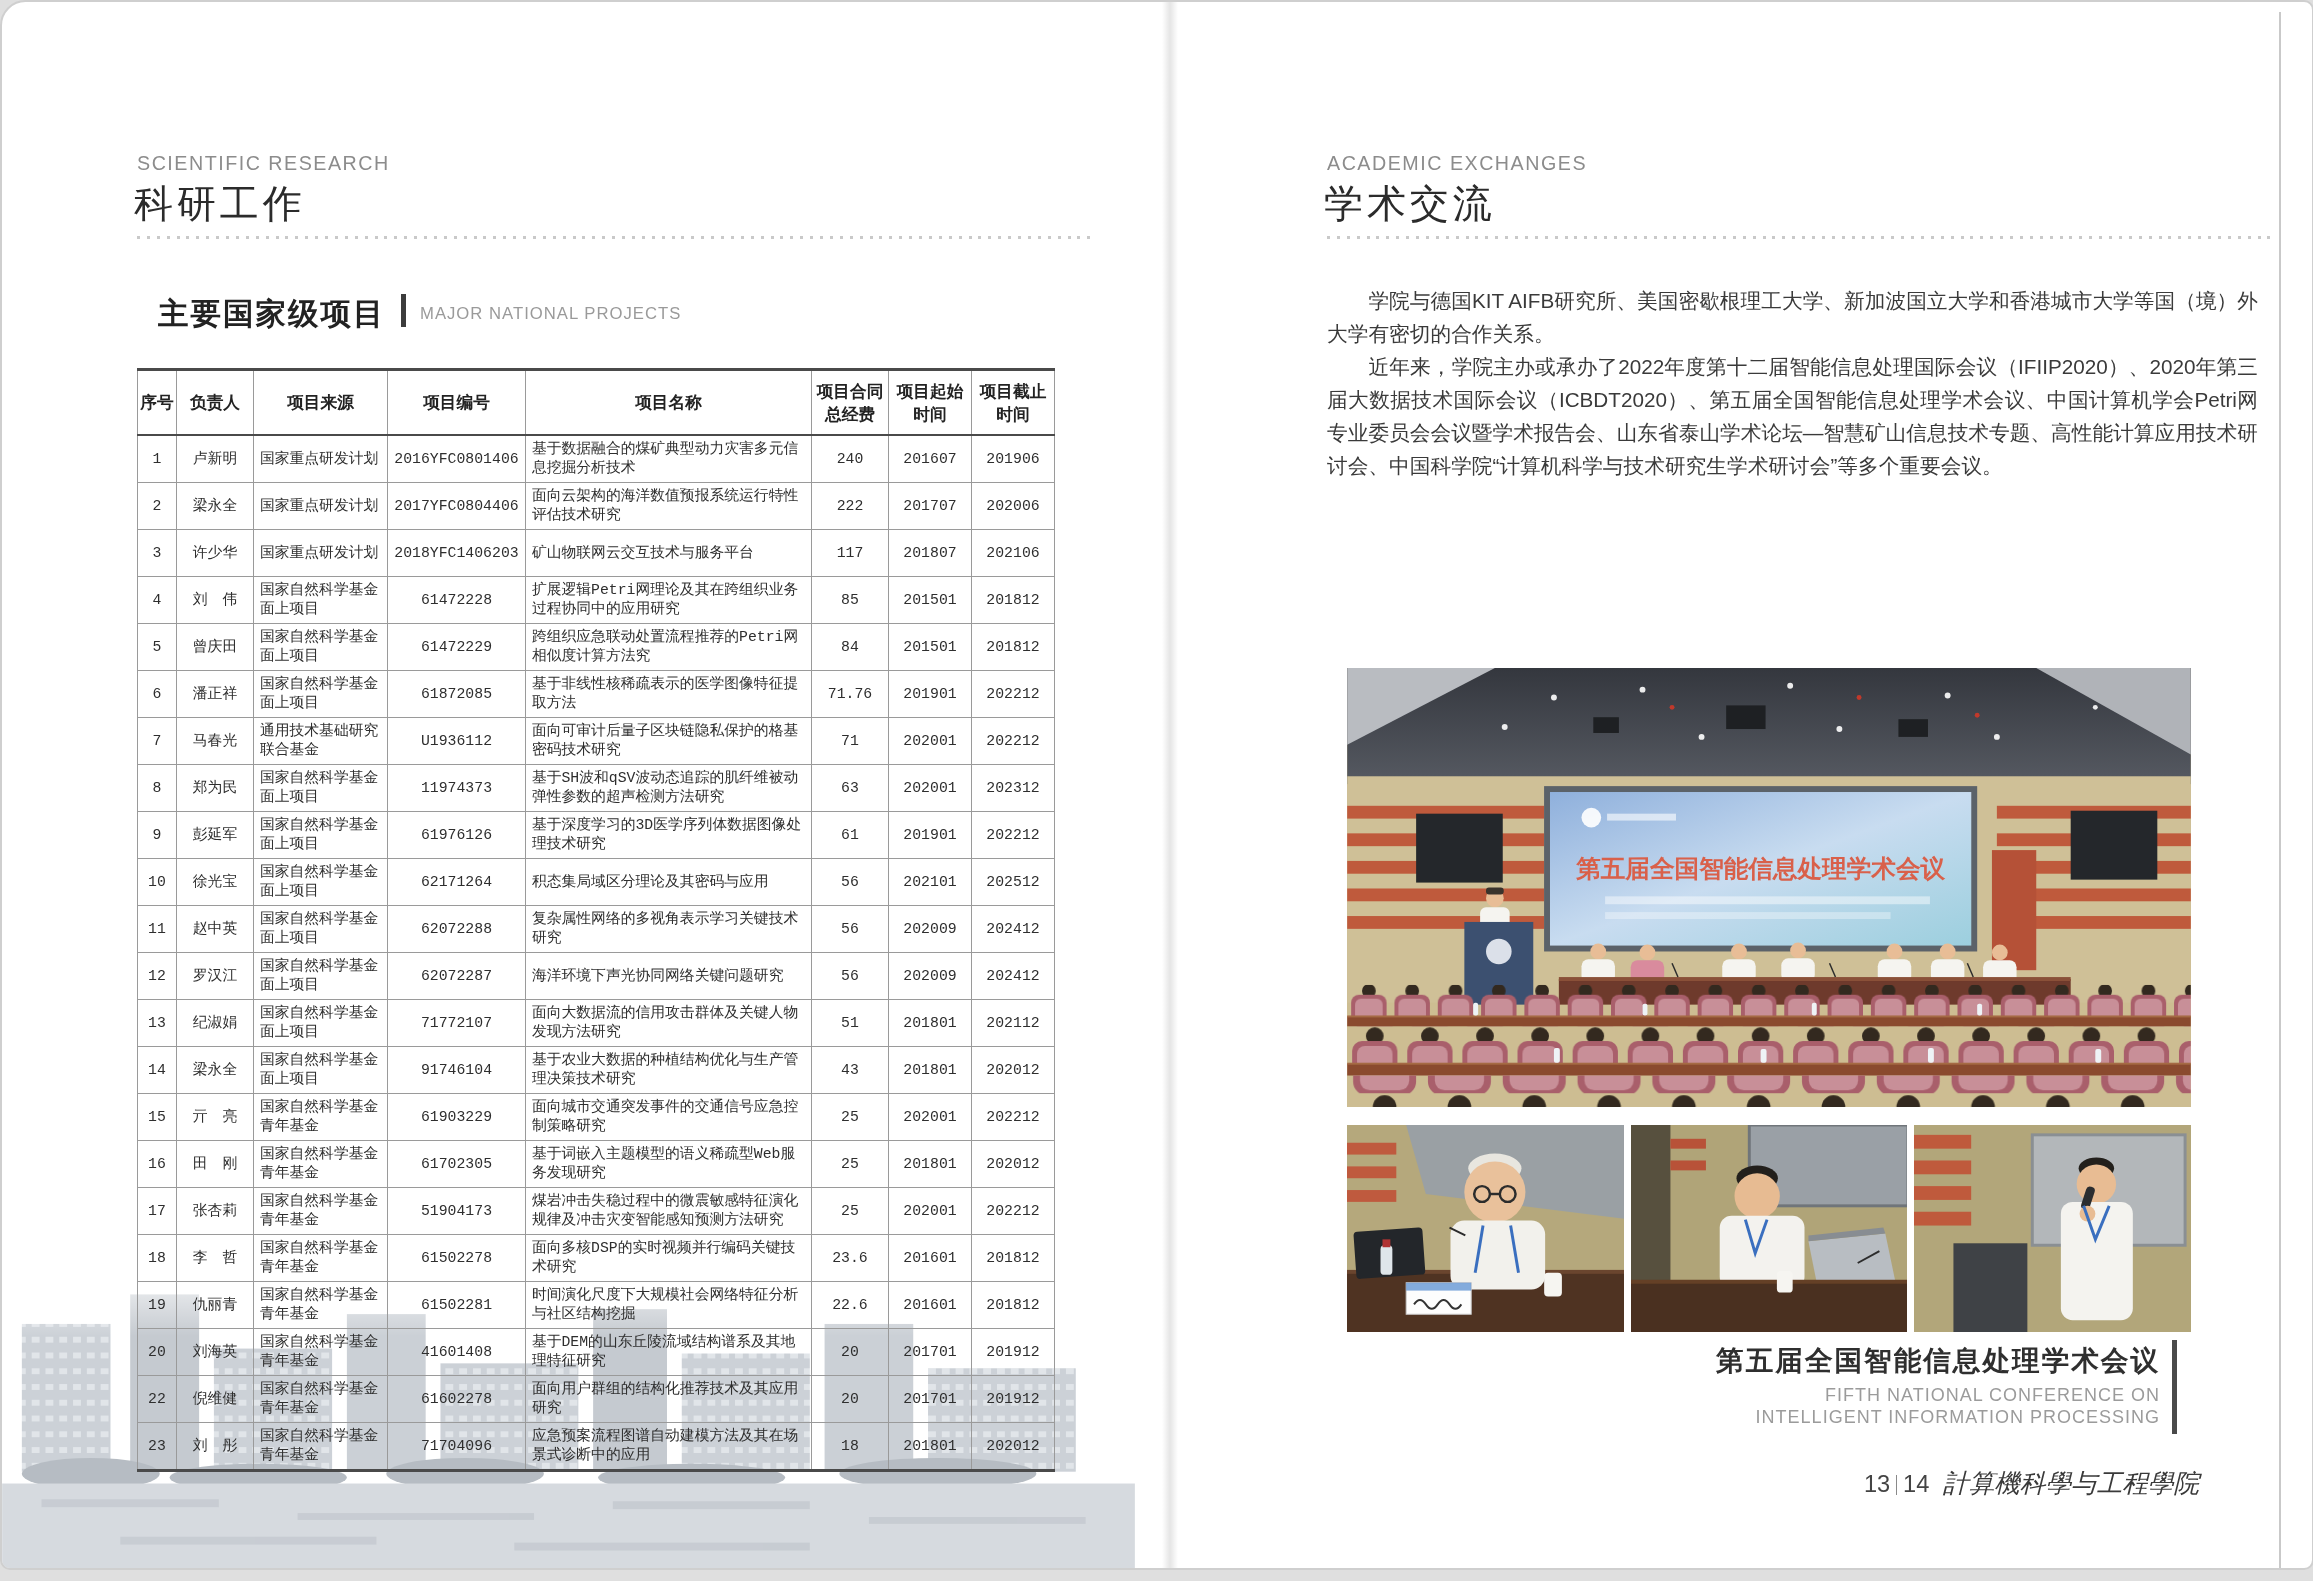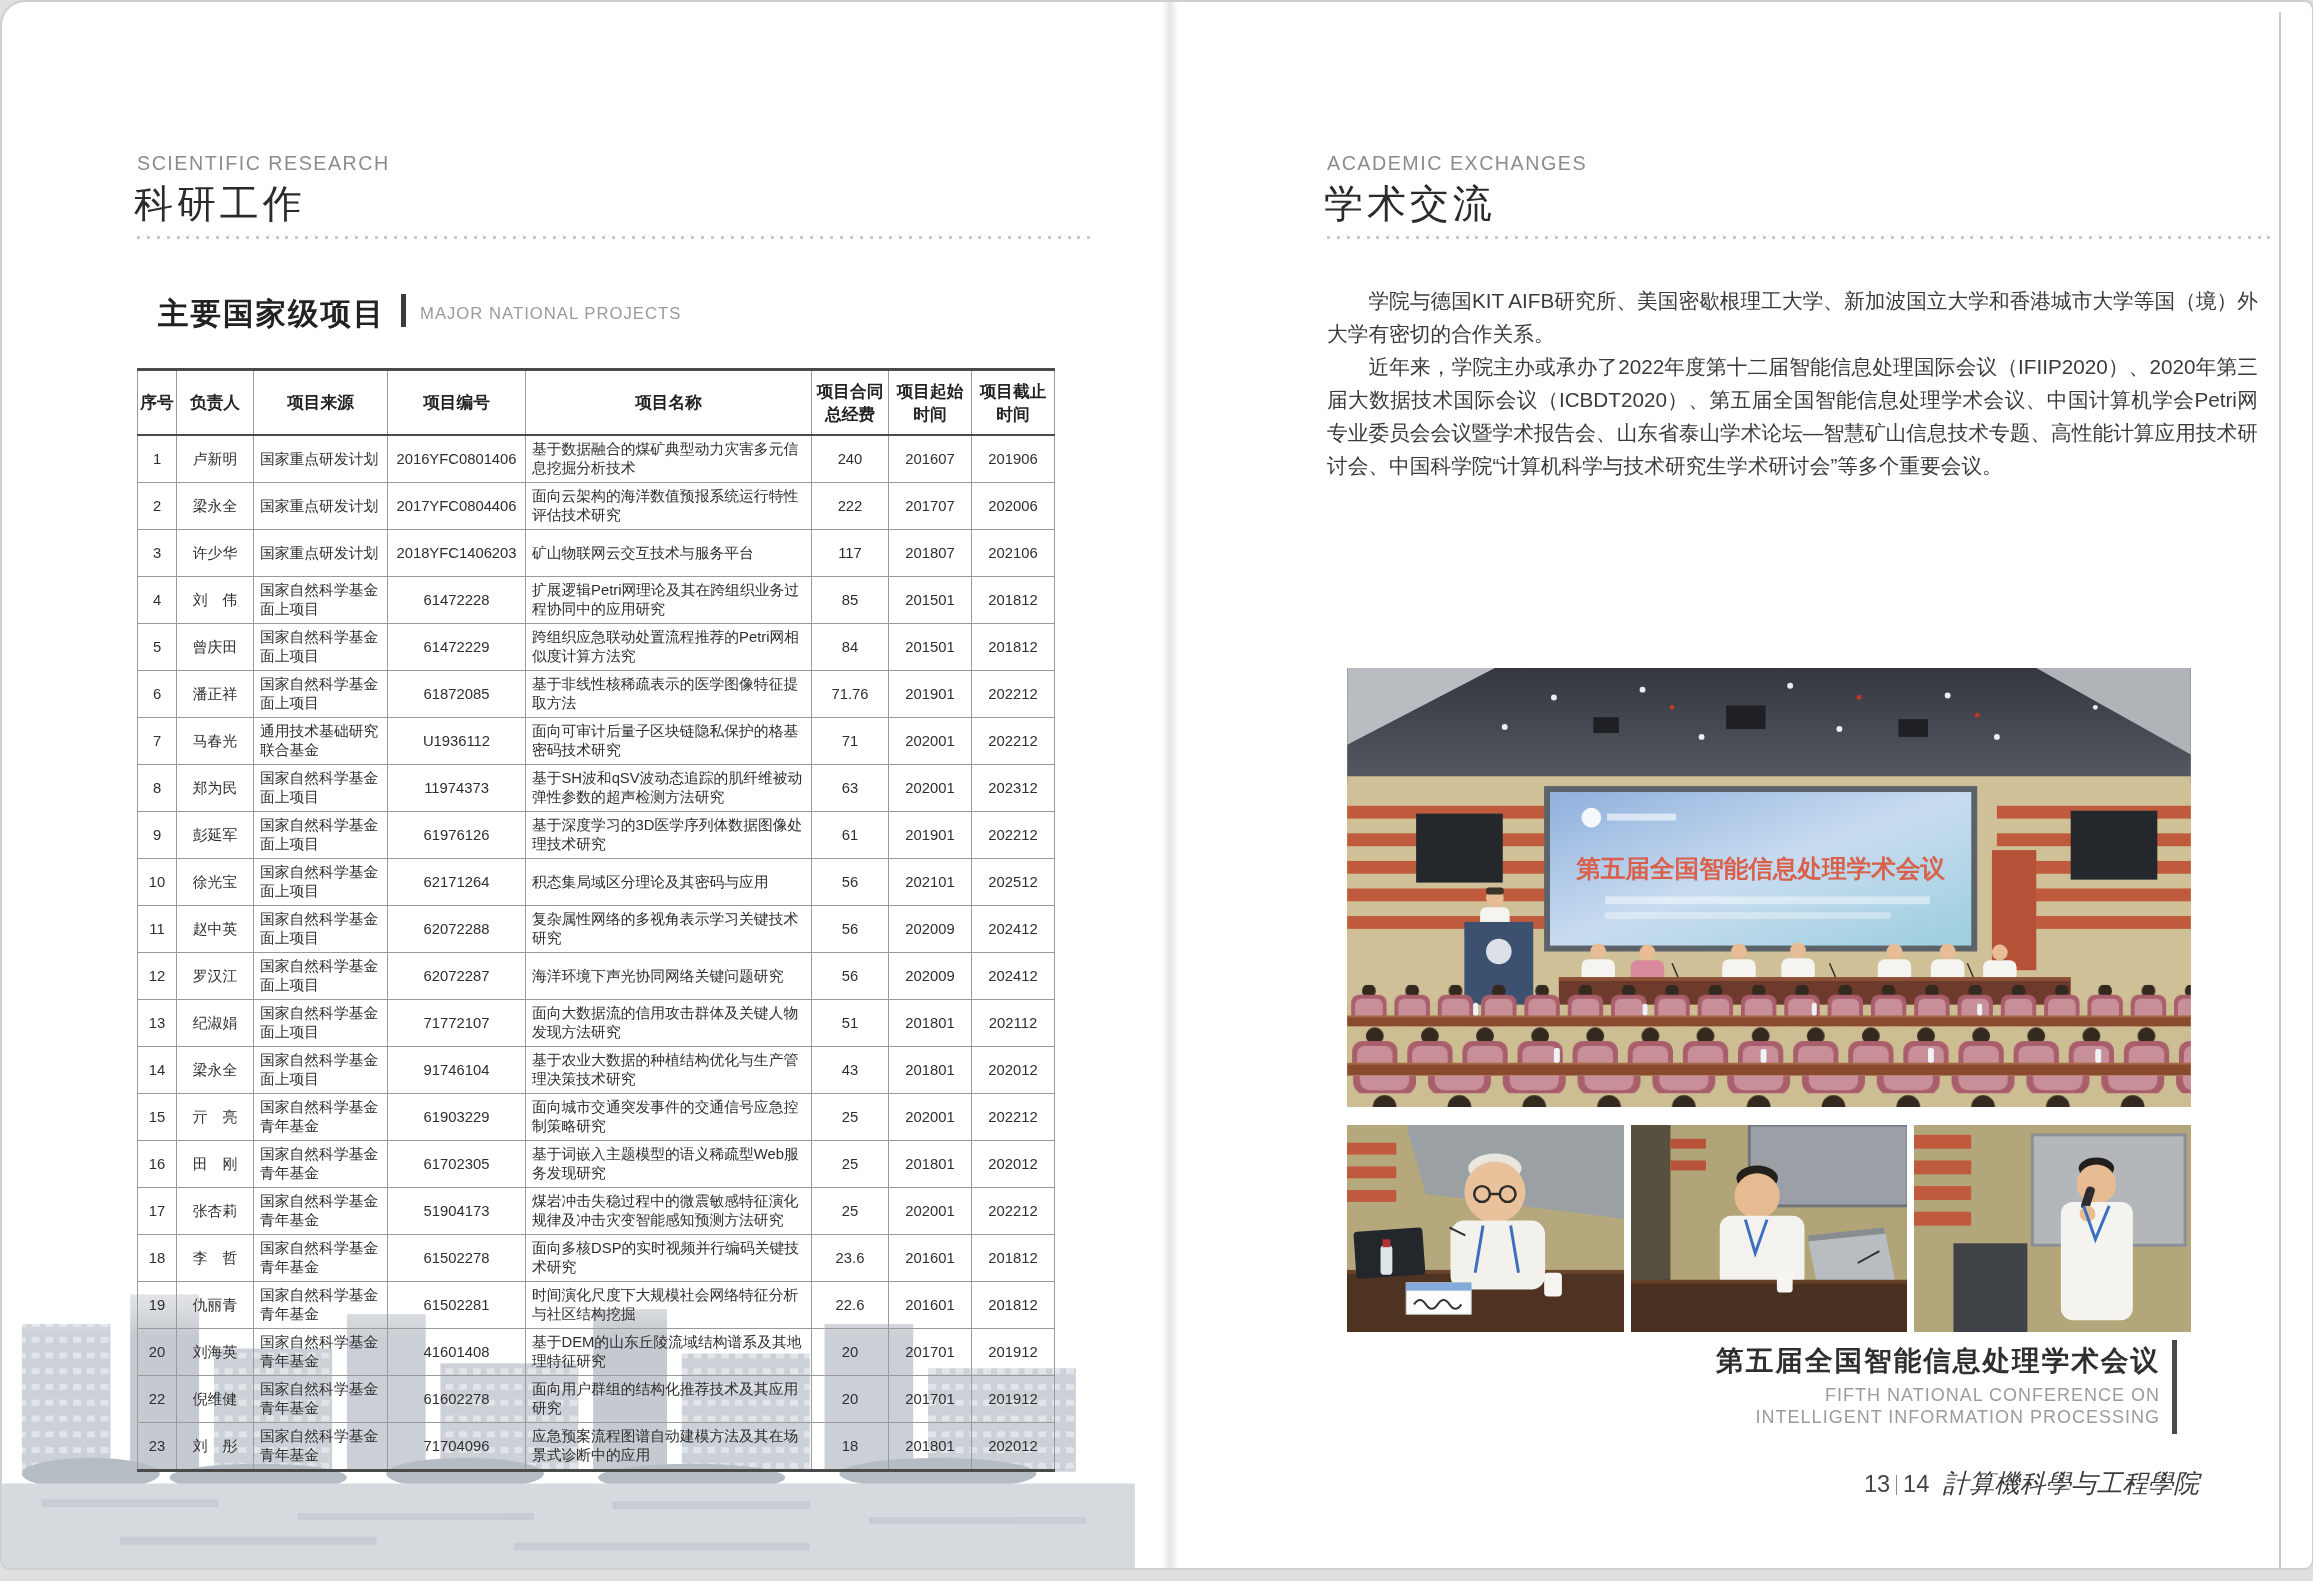--- a/index.html
+++ b/index.html
@@ -17,21 +17,21 @@
   .section-sub{font-size:16.7px;color:#9a9a9a;letter-spacing:1px;padding-top:9.9px;}
   table.projects{position:absolute;left:135px;top:366px;width:916px;border-collapse:collapse;table-layout:fixed;
           border-top:3px solid #4a4a4a;border-bottom:3px solid #4a4a4a;background:transparent;}
   table.projects th{border:1px solid #9a9a9a;border-bottom:2px solid #4a4a4a;font-size:16.7px;font-weight:bold;
           color:#222;text-align:center;vertical-align:middle;white-space:pre-line;height:59px;padding:2px;}
   table.projects td{border:1px solid #9a9a9a;font-size:14.8px;color:#2e2e2e;height:42px;padding:2px 5.9px;
           vertical-align:middle;line-height:18.7px;}
   td.c0,td.c1,td.c3,td.c5,td.c6,td.c7{text-align:center;}
   td.c2,td.c4{text-align:left;}
   .watermark{position:absolute;left:0;top:1253px;z-index:0;}
-  table.projects{z-index:2;}
+  table.projects{z-index:2;font-family:Liberation Mono, monospace;}
   
   .para-block{position:absolute;left:1325px;top:282px;width:931px;}
   .para-block p{margin:0;font-size:20.7px;line-height:33px;color:#3a3a3a;text-align:justify;text-indent:2em;}
   .photo-main{position:absolute;left:1345px;top:666px;width:844px;height:439px;overflow:hidden;background:#cdbd92;}
   .photo-strip{position:absolute;left:1345px;top:1123px;width:844px;height:207px;display:flex;gap:6.9px;}
   .strip-panel{width:277px;height:207px;overflow:hidden;background:#b2a67a;}
   .caption-zh{position:absolute;left:1478px;top:1340px;width:680px;text-align:right;
           font-size:27.6px;font-weight:bold;color:#2f2f2f;letter-spacing:2px;}
   .caption-en{position:absolute;left:1478px;top:1383px;width:680px;text-align:right;
           font-size:18px;line-height:21.7px;color:#9b9b9b;letter-spacing:1px;}

